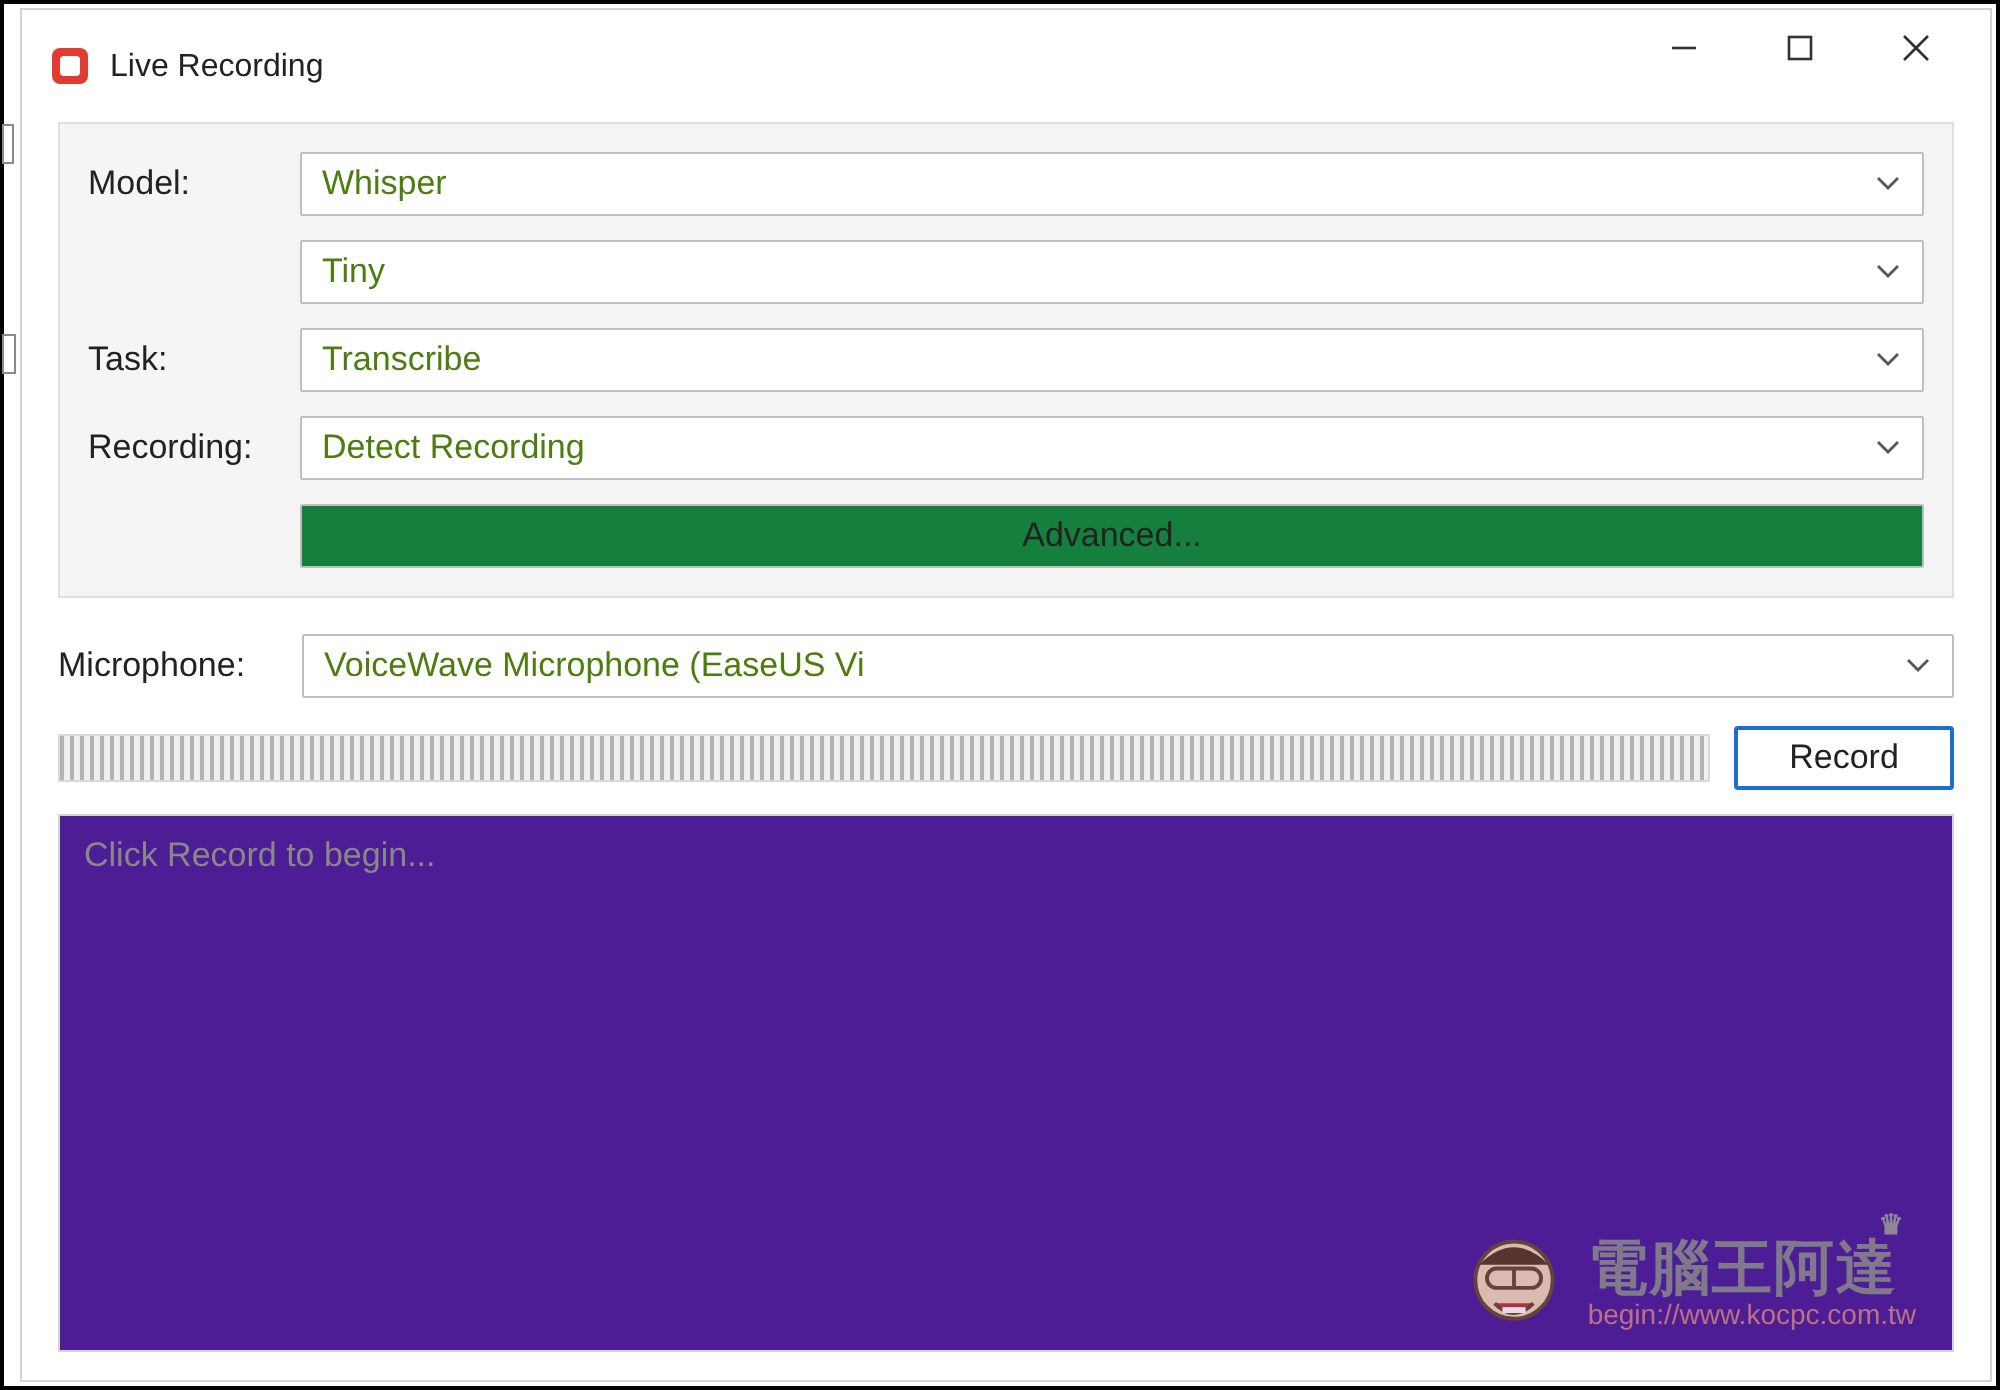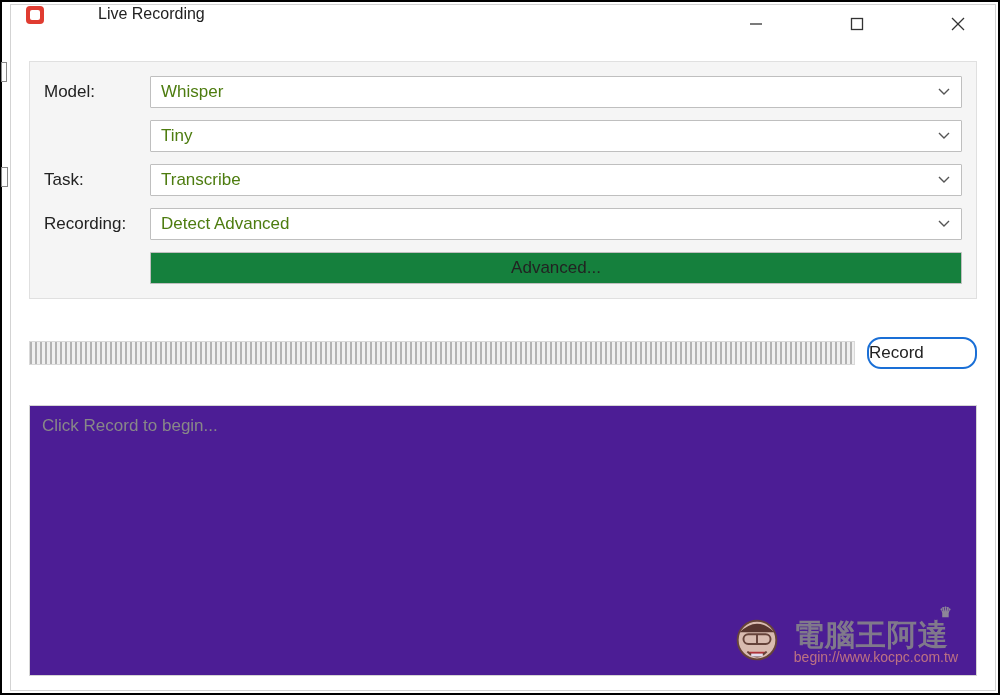--- a/index.html
+++ b/index.html
@@ -4,44 +4,44 @@
   <style>
     * { box-sizing: border-box; margin: 0; padding: 0; }
     body { font-family: "Segoe UI", Arial, sans-serif; background: #fff; width: 1000px; height: 695px; overflow: hidden; position: relative; }
 
     .outer-frame { width: 100%; height: 100%; border: 2px solid #000; position: relative; background: #fff; }
     .hint-left { position: absolute; left: -1px; top: 60px; width: 6px; height: 20px; border: 1px solid #888; background: #fff; }
     .hint-left2 { position: absolute; left: -1px; top: 165px; width: 7px; height: 20px; border: 1px solid #888; background: #fff; }
 
     .window { position: absolute; left: 8px; top: 2px; right: 2px; bottom: 2px; border: 1px solid #d3d3d3; background: #fff; display: flex; flex-direction: column; }
 
-    .titlebar { height: 38px; display: flex; align-items: flex-start; padding: 0 8px; gap: 43px; }
+    .titlebar { height: 38px; display: flex; align-items: flex-end; padding: 0 8px; }
     .app-icon { width: 20px; height: 20px; margin-right: 10px; margin-left: 6px; display:flex; align-items:center; justify-content:center;}
     .title-text { font-size: 16px; color: #222; flex: 0 0 auto; }
     .title-spacer { flex: 1; }
     .caption-btn { width: 58px; height: 38px; display: flex; align-items: center; justify-content: center; color: #333; }
     .caption-btn svg { stroke: #333; }
 
-    .content { flex: 1; padding: 18px 18px 14px 18px; display: flex; flex-direction: column; background: #fff; gap: 24px; }
+    .content { flex: 1; padding: 18px 18px 14px 18px; display: flex; flex-direction: column; background: #fff; }
 
     .group-box { border: 1px solid #e0e0e0; background: #f5f5f5; padding: 14px 14px 14px 14px; }
     .row { display: flex; align-items: center; margin-bottom: 12px; }
     .row:last-child { margin-bottom: 0; }
     .label { width: 106px; font-size: 17px; color: #222; }
     .combo { flex: 1; height: 32px; border: 1px solid #bfbfbf; background: #fff; display: flex; align-items: center; padding: 0 10px; position: relative; border-radius: 1px; }
     .combo-text { flex: 1; font-size: 17px; color: #4d7c0f; }
     .chevron { width: 14px; height: 14px; display:flex; align-items:center; justify-content:center; }
     .btn-advanced { flex: 1; height: 32px; border: 1px solid #bfbfbf; background: #15803d; display: flex; align-items: center; justify-content: center; font-size: 17px; color: #222; border-radius: 1px; }
 
     .mic-row { display: flex; align-items: center; margin-top: 18px; }
     .mic-label { width: 122px; font-size: 17px; color: #222; }
 
     .level-row { display: flex; align-items: center; margin-top: 14px; gap: 12px; }
     .level-meter { flex: 1; height: 24px; background: repeating-linear-gradient(90deg, #b3b3b3 0 2px, #f0f0f0 2px 5px); border: 1px solid #d9d9d9; }
-    .rec-btn { width: 110px; height: 32px; border: 2px solid #1a6fd6; background: #fff; display:flex; align-items:center; font-size: 17px; color: #222; border-radius: 14px; }
+    .rec-btn { width: 110px; height: 32px; border: 2px solid #1a6fd6; background: #fff; display:flex; align-items:center; justify-content:center; font-size: 17px; color: #222; border-radius: 2px; }
 
     .output-area { flex: 1; margin-top: 12px; border: 1px solid #d5d5d5; background: #4c1d95; padding: 10px 12px; font-size: 17px; color: #888; position: relative; overflow: hidden; }
 
     .watermark { position: absolute; right: 18px; bottom: 4px; display: flex; align-items: center; gap: 8px; opacity: 0.85; pointer-events: none; }
     .wm-face { width: 58px; height: 58px; }
     .wm-text { display: flex; flex-direction: column; align-items: flex-start; line-height: 1.05; }
     .wm-cn { font-size: 30px; font-weight: 700; color: #8a8a8a; letter-spacing: 1px; white-space: nowrap; position: relative; }
     .wm-crown { position: absolute; right: -4px; top: -14px; font-size: 14px; color: #999; }
     .wm-url { font-size: 14px; color: #d08080; }
   </style>
@@ -111,36 +111,47 @@
             <span class="chevron">
                 <svg width="12" height="12">
                   <polyline points="1,3 6,8 11,3" fill="none" stroke="#555" stroke-width="1.4"></polyline>
                 </svg>
               </span>
           </div>
         </div>
         <div class="row">
           <div class="label">Recording:</div>
           <div class="combo">
-            <span class="combo-text">Detect Advanced</span>
+            <span class="combo-text">Detect Recording</span>
             <span class="chevron">
                 <svg width="12" height="12">
                   <polyline points="1,3 6,8 11,3" fill="none" stroke="#555" stroke-width="1.4"></polyline>
                 </svg>
               </span>
           </div>
         </div>
         <div class="row">
           <div class="label"></div>
           <div class="btn-advanced">
             <span>Advanced...</span>
           </div>
         </div>
       </div>
 
+      <div class="mic-row">
+        <div class="mic-label">Microphone:</div>
+        <div class="combo">
+          <span class="combo-text">VoiceWave Microphone (EaseUS Vi</span>
+          <span class="chevron">
+              <svg width="12" height="12">
+                <polyline points="1,3 6,8 11,3" fill="none" stroke="#555" stroke-width="1.4"></polyline>
+              </svg>
+            </span>
+        </div>
+      </div>
 
       <div class="level-row">
         <div class="level-meter"></div>
         <div class="rec-btn">
           <span>Record</span>
         </div>
       </div>
 
       <div class="output-area">
         <span>Click Record to begin...</span>

